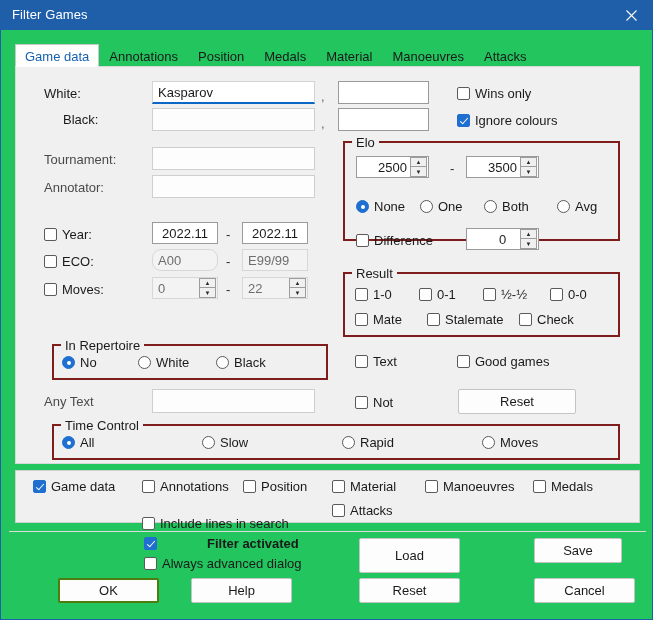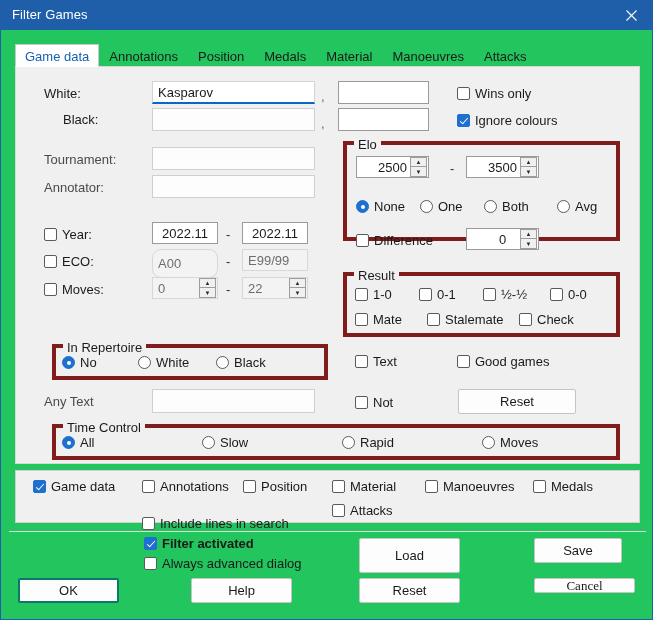--- a/index.html
+++ b/index.html
@@ -126,21 +126,21 @@
     border-color: #1f6fd0;
   }
   .cb.on .box::after {
     content: "";
     position: absolute; left: 4px; top: 1px;
     width: 3px; height: 7px;
     border: solid #ffffff;
     border-width: 0 1.6px 1.6px 0;
     transform: rotate(42deg);
   }
-  .cb.bold { font-weight: bold; }
+  .cb.bold { font-weight: bold; gap: 45px; }
 
   .rb {
     position: absolute;
     display: flex; align-items: center;
     font-size: 13px; color: #1a1a1a;
     white-space: nowrap;
   }
   .rb .dot {
     width: 13px; height: 13px; flex: 0 0 13px;
     border: 1px solid #5a5a5a;
@@ -152,39 +152,39 @@
   .rb.on .dot { border-color: #1f6fd0; background: #1f6fd0; }
   .rb.on .dot::after {
     content: "";
     position: absolute; left: 3.5px; top: 3.5px;
     width: 4px; height: 4px;
     background: #ffffff; border-radius: 50%;
   }
 
   .grp {
     position: absolute;
-    border: 4px solid #7f1d1d;
+    border: 2px solid #7f1d1d;
   }
   .grp > .cap {
     position: absolute; top: -8px; left: 7px;
     background: #f0f0f0;
     padding: 0 4px;
     font-size: 13px; color: #1a1a1a;
   }
 
   .btn {
     position: absolute;
     background: #fdfdfd;
     border: 1px solid #c4c4c4;
     border-radius: 2px;
     font-family: "Liberation Sans", sans-serif;
     font-size: 13px; color: #1a1a1a;
     display: flex; align-items: center; justify-content: center;
   }
-  .btn.focus { border: 2px solid #0f766e; }
+  .btn.focus { border: 2px solid #4d7c0f; margin-left: 40px; }
 
   .dash {
     position: absolute;
     font-size: 13px; color: #2a2a2a;
   }
   .comma { position: absolute; font-size: 13px; color: #6a6a6a; }
 
   
   .bottompanel {
     position: absolute; left: 14px; top: 470px;
@@ -302,21 +302,21 @@
       <span>Year:</span>
     </div>
     <input class="tin white" style="left: 136px; top: 155px; width: 66px; height: 22px;" value="2022.11">
     <div class="dash" style="left:210px; top:160px;">-</div>
     <input class="tin white" style="left: 226px; top: 155px; width: 66px; height: 22px;" value="2022.11">
 
     <div class="cb" style="left:28px; top:187px;">
       <span class="box"></span>
       <span>ECO:</span>
     </div>
-    <input class="tin disabled" style="left: 136px; top: 182px; width: 66px; height: 29px; border-radius: 9px;" value="A00">
+    <input class="tin disabled" style="left: 136px; top: 182px; width: 66px; height: 22px; border-radius: 9px;" value="A00">
     <div class="dash" style="left:210px; top:187px;">-</div>
     <input class="tin disabled" style="left: 226px; top: 182px; width: 66px; height: 22px;" value="E99/99">
 
     <div class="cb" style="left:28px; top:215px;">
       <span class="box"></span>
       <span>Moves:</span>
     </div>
     <div class="spin-wrap" style="left:136px; top:210px;">
       <input class="tin disabled" style="width: 66px; height: 22px;" value="0">
       <div class="spin-btns" style="left:47px;">
@@ -465,15 +465,15 @@
     <span class="box"></span>
     <span>Always advanced dialog</span>
   </div>
 
   <div class="btn" style="left:358px; top:538px; width:101px; height:35px;">Load</div>
   <div class="btn" style="left:533px; top:538px; width:88px; height:25px;">Save</div>
 
   <div class="btn focus" style="left:17px; top:578px; width:101px; height:25px;">OK</div>
   <div class="btn" style="left:190px; top:578px; width:101px; height:25px;">Help</div>
   <div class="btn" style="left:358px; top:578px; width:101px; height:25px;">Reset</div>
-  <div class="btn" style="left:533px; top:578px; width:101px; height:15px;font-family:Liberation Serif, serif;">Cancel</div>
+  <div class="btn" style="left:533px; top:578px; width:101px; height:25px;">Cancel</div>
 
 </div>
 
 </body></html>

